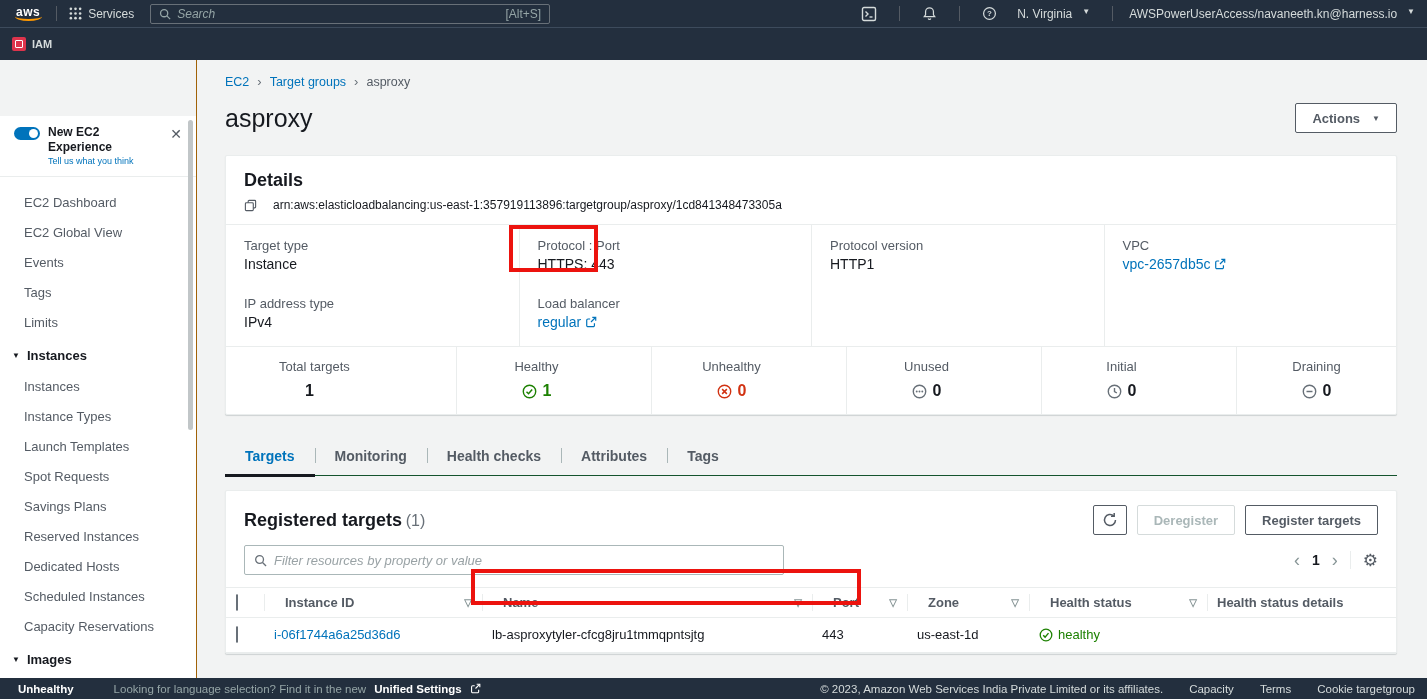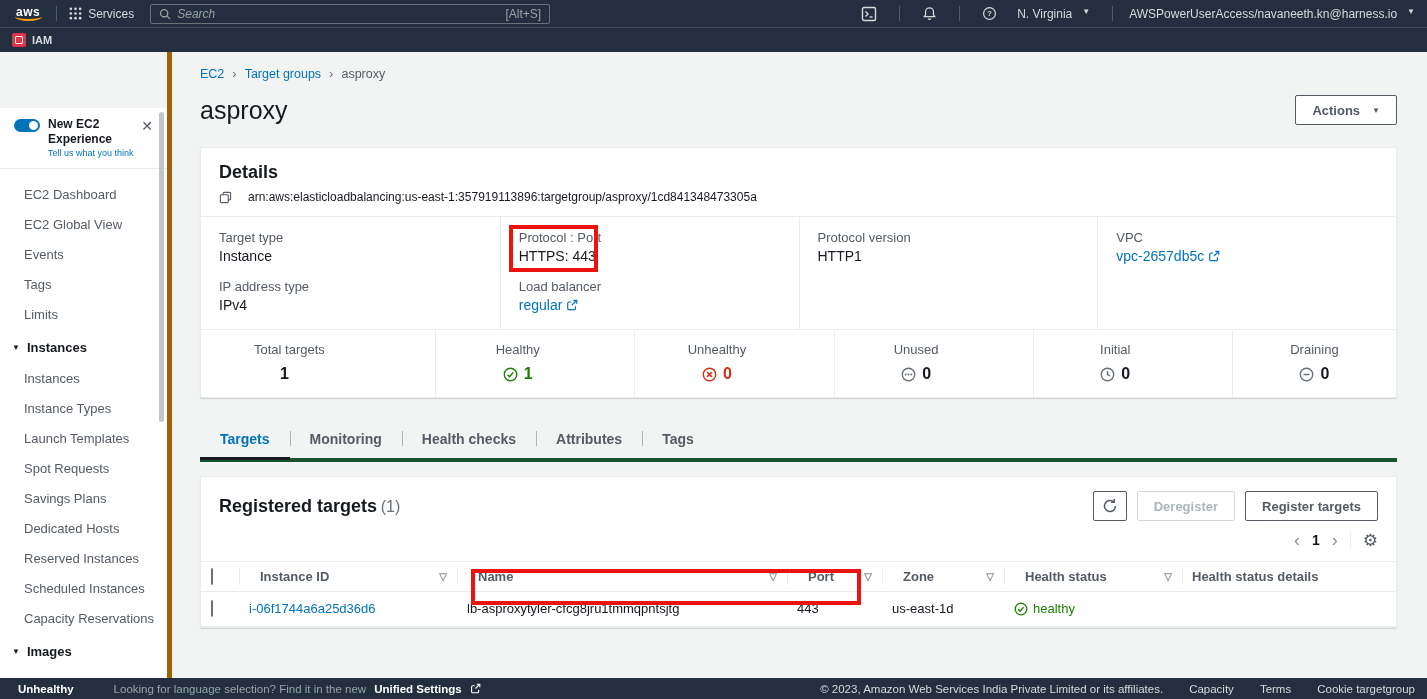--- a/index.html
+++ b/index.html
@@ -14,28 +14,28 @@
   .nav-item { display:flex; align-items:flex-start; gap:6px; color:#d5dbdb; font-size:12px; cursor:pointer; }
   .nav-search { width:400px; height:20px; margin-left:16px; background:#232f3e; border:1px solid #687078; border-radius:2px; display:flex; align-items:center; padding:0 8px; gap:6px; }
   .nav-search input { flex:1; background:transparent; border:none; outline:none; color:#d5dbdb; font-size:12px; font-style:italic; font-family:inherit; }
   .nav-search input::placeholder { color:#95a5a6; }
   .nav-shortcut { color:#95a5a6; font-size:12px; font-style:normal; }
   .nav-right { margin-left:auto; display:flex; align-items:center; }
   .nav-icon { padding:0 10px; display:flex; align-items:center; cursor:pointer; }
   .caret { font-size:8px; margin-left:4px; color:#d5dbdb; }
 
   
-  .favbar { height:25px; background:#232f3e; border-top:1px solid #3d4b5c; display:flex; align-items:center; padding:0 12px; gap:6px; }
+  .favbar { height:33px; background:#232f3e; border-top:1px solid #3d4b5c; display:flex; align-items:center; padding:0 12px; gap:6px; }
   .iam-ico { width:14px; height:14px; background:#dd344c; border-radius:2px; position:relative; flex:none; }
   .iam-ico::after { content:""; position:absolute; inset:3px; border:1px solid #fff; border-radius:1px; }
   .favbar span { color:#d5dbdb; font-size:11px; font-weight:bold; }
 
   
   .body-wrap { display:flex; height:626px; }
-  .sidebar { width:172px; background:#fff; border-right:5px solid #a16207; position:relative; flex:none; overflow:hidden; }
+  .sidebar { width:197px; background:#fff; border-right:1px solid #a16207; position:relative; flex:none; overflow:hidden; }
   .side-gray { height:56px; background:#f2f3f3; }
   .exp-box { background:#fff; border-bottom:1px solid #eaeded; padding:8px 10px 10px 14px; display:flex; align-items:flex-start; }
   .toggle { width:26px; height:13px; border-radius:8px; background:#0073bb; position:relative; margin-top:3px; flex:none; cursor:pointer; }
   .toggle::after { content:""; position:absolute; right:2px; top:2px; width:9px; height:9px; background:#fff; border-radius:50%; }
   .exp-text { margin-left:8px; flex:1; }
   .exp-title { font-size:12px; font-weight:bold; color:#16191f; }
   .exp-sub { font-size:9px; color:#0073bb; margin-top:2px; cursor:pointer; }
   .exp-close { color:#545b64; font-size:14px; cursor:pointer; padding:2px 4px; }
   .side-list { padding:14px 0 0 0; }
   .side-item { padding:4px 0 4px 24px; font-size:13px; color:#545b64; margin-bottom:7px; cursor:pointer; }
@@ -61,35 +61,35 @@
   .details-card { margin-top:22px; }
   .card-head { padding:14px 18px 12px; }
   .card-title { font-size:18px; font-weight:bold; color:#16191f; display:inline; }
   .count { color:#687078; font-weight:400; font-size:16px; }
   .arn-row { margin-top:7px; display:flex; align-items:center; gap:16px; font-size:12px; color:#16191f; }
   .fields { display:grid; grid-template-columns:repeat(4,1fr); border-top:1px solid #eaeded; }
   .fcol { padding:13px 18px 16px; }
   .fcol + .fcol { border-left:1px solid #eaeded; }
   .flabel { font-size:13px; color:#545b64; }
   .fvalue { font-size:14px; color:#16191f; margin-top:3px; }
-  .fblock + .fblock { margin-top:15px; }
+  .fblock + .fblock { margin-top:24px; }
   .link { color:#0073bb; text-decoration:none; cursor:pointer; display:inline-flex; align-items:center; gap:4px; }
 
   .stats { display:grid; grid-template-columns:repeat(6,1fr); border-top:1px solid #eaeded; }
   .stat { padding:12px 0 14px; text-align:center;margin-left:35px; }
   .stat + .stat { border-left:1px solid #eaeded; }
   .stat:first-child { text-align:left; padding-left:18px; }
   .stat-label { font-size:13px; color:#545b64; }
   .stat-value { margin-top:8px; font-size:16px; font-weight:bold; color:#16191f; display:flex; align-items:center; justify-content:center; gap:6px; }
   .stat:first-child .stat-value { justify-content:flex-start; padding-left:26px; }
   .v-green { color:#1d8102; }
   .v-red { color:#d13212; }
 
   
-  .tabs { display:flex; margin-top:25px; border-bottom:4px solid #14532d; }
+  .tabs { display:flex; margin-top:25px; border-bottom:1px solid #14532d; }
   .tab { padding:8px 20px 10px; font-size:14px; font-weight:bold; color:#545b64; cursor:pointer; position:relative; }
   .tab + .tab::before { content:""; position:absolute; left:0; top:8px; bottom:12px; width:1px; background:#aab7b8; }
   .tab.active { color:#0073bb; border-bottom:3px solid #16191f; margin-bottom:-2px; }
 
   
   .reg-card { margin-top:14px; }
   .reg-head { padding:14px 18px 10px; display:flex; justify-content:space-between; align-items:center; }
   .reg-actions { display:flex; gap:10px; }
   .icon-btn { width:34px; justify-content:center; padding:0; }
   .filter-row { padding:0 18px; display:flex; align-items:center; }
@@ -225,22 +225,22 @@
 
       <div class="side-header">
         <span class="tri">▼</span>
         <span>Instances</span>
       </div>
       <div class="side-item">Instances</div>
       <div class="side-item">Instance Types</div>
       <div class="side-item">Launch Templates</div>
       <div class="side-item">Spot Requests</div>
       <div class="side-item">Savings Plans</div>
+      <div class="side-item">Reserved Instances</div>
       <div class="side-item">Dedicated Hosts</div>
-      <div class="side-item">Reserved Instances</div>
       <div class="side-item">Scheduled Instances</div>
       <div class="side-item">Capacity Reservations</div>
 
       <div class="side-header">
         <span class="tri">▼</span>
         <span>Images</span>
       </div>
       <div class="side-item">AMIs</div>
 
     </nav>
@@ -410,20 +410,29 @@
             <svg width="16" height="16" viewBox="0 0 16 16">
                 <path d="M13.5 8a5.5 5.5 0 1 1-1.8-4.1" fill="none" stroke="#545b64" stroke-width="1.5"></path>
                 <polyline points="12.2,1 12.2,4.2 9,4.2" fill="none" stroke="#545b64" stroke-width="1.5"></polyline>
               </svg>
           </button>
           <button class="btn disabled">Deregister</button>
           <button class="btn">Register targets</button>
         </div>
       </div>
       <div class="filter-row">
+        <div class="filter-box">
+          <span>
+            <svg width="13" height="13" viewBox="0 0 14 14">
+                <circle cx="6" cy="6" r="4.2" fill="none" stroke="#687078" stroke-width="1.4"></circle>
+                <line x1="9.2" y1="9.2" x2="13" y2="13" stroke="#687078" stroke-width="1.4"></line>
+              </svg>
+          </span>
+          <input type="text" placeholder="Filter resources by property or value" style="">
+        </div>
         <div class="pager">
           <span class="pg-chev">‹</span>
           <span class="pg-num">1</span>
           <span class="pg-chev">›</span>
           <span class="pg-div"></span>
           <span class="gear">⚙</span>
         </div>
       </div>
       <table>
         <thead>

